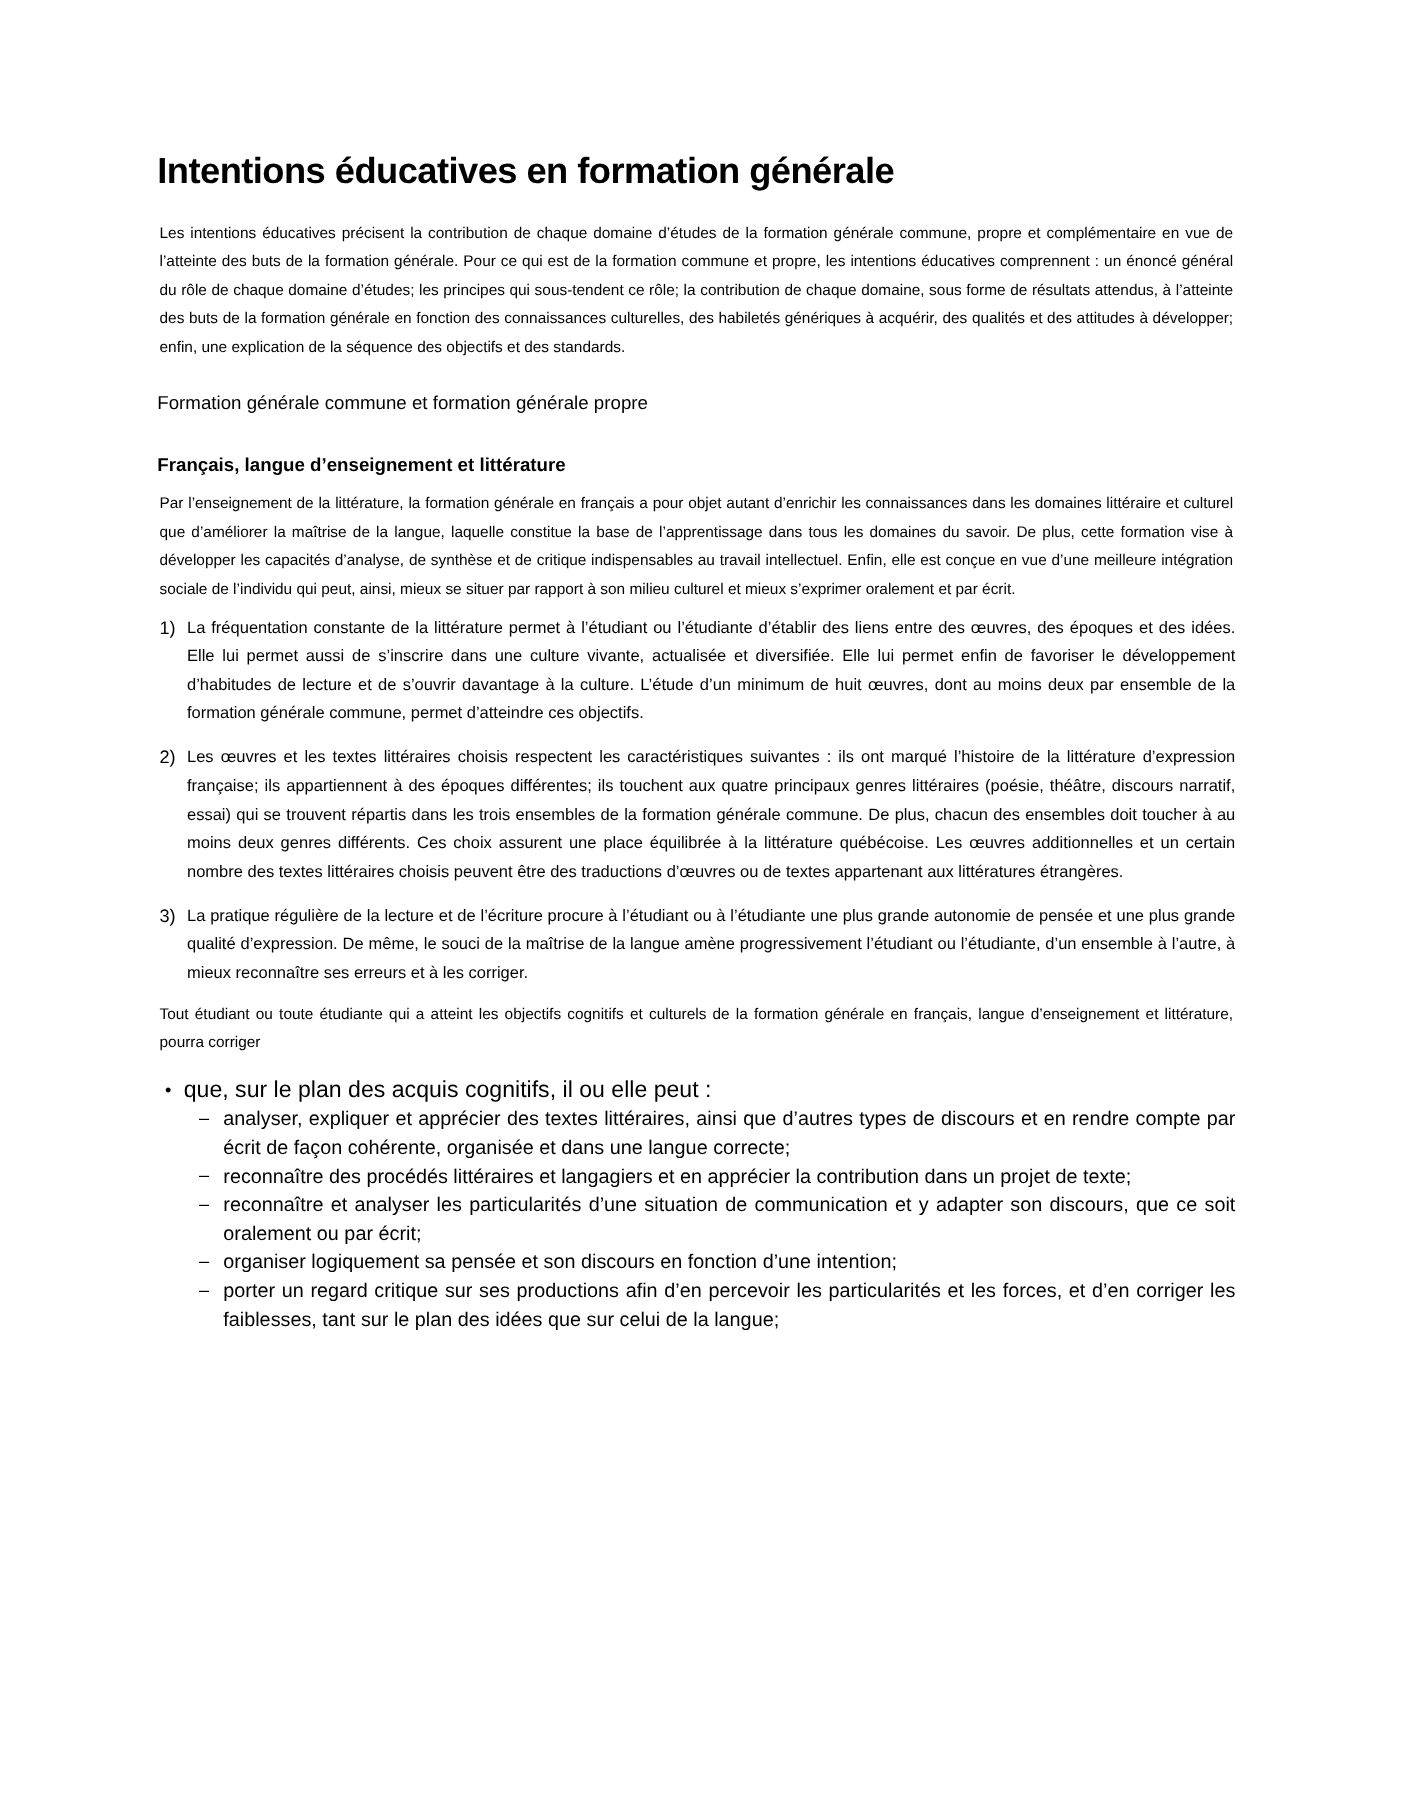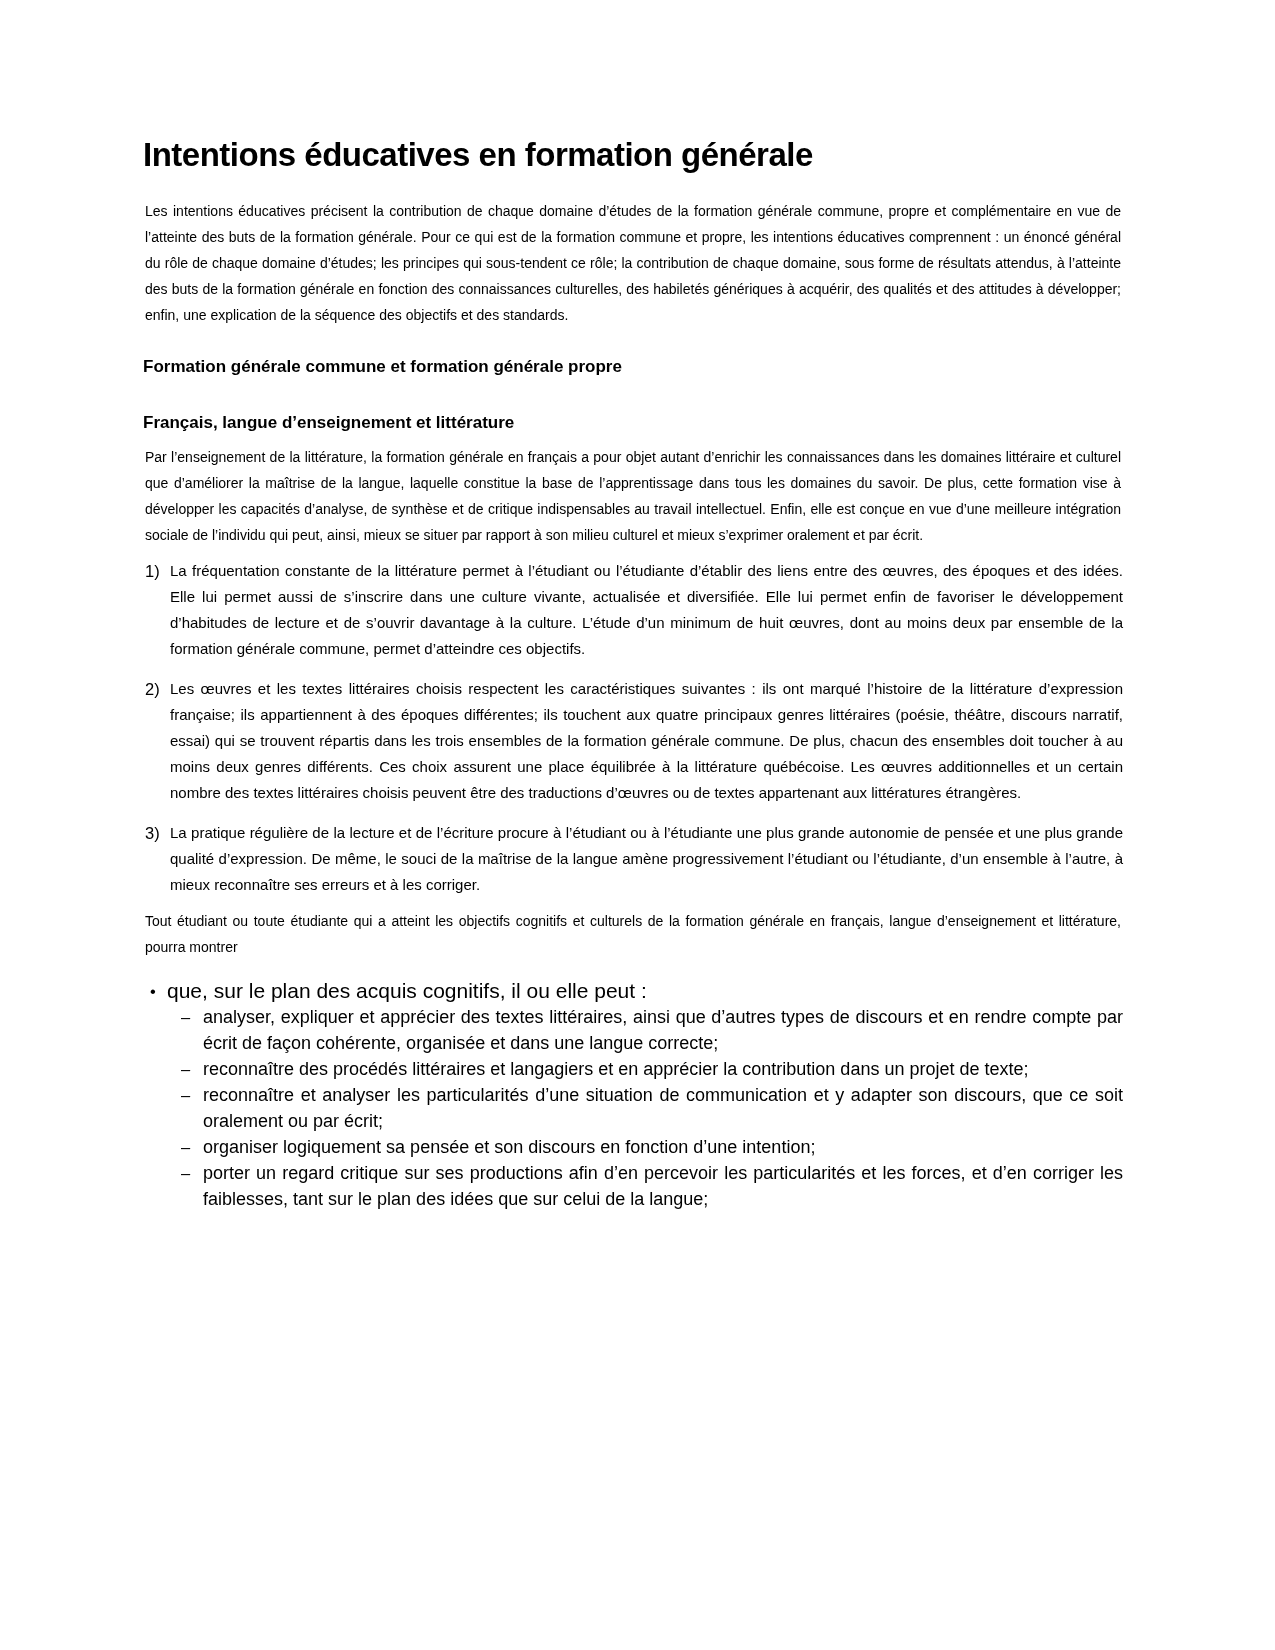--- a/index.html
+++ b/index.html
@@ -31,21 +31,21 @@
   }
   .body-text {
     font-size: 14px;
     line-height: 26px;
     text-align: justify;
     margin: 2px;
   }
   .h-section {
     font-size: 17px;
     line-height: 22px;
-    font-weight: bold;
+    font-weight: normal;
     margin: 28px 0 0 0;
   }
   .h-sub {
     font-size: 17px;
     line-height: 22px;
     font-weight: bold;
     margin: 34px 0 0 0;
   }
   .h-minor {
     font-size: 17px;
@@ -168,21 +168,21 @@
         <div class="num-marker">2)</div>
         <div class="num-text">Les œuvres et les textes littéraires choisis respectent les caractéristiques suivantes : ils ont marqué l’histoire de la littérature d’expression française; ils appartiennent à des époques différentes; ils touchent aux quatre principaux genres littéraires (poésie, théâtre, discours narratif, essai) qui se trouvent répartis dans les trois ensembles de la formation générale commune. De plus, chacun des ensembles doit toucher à au moins deux genres différents. Ces choix assurent une place équilibrée à la littérature québécoise. Les œuvres additionnelles et un certain nombre des textes littéraires choisis peuvent être des traductions d’œuvres ou de textes appartenant aux littératures étrangères.</div>
       </div>
       <div class="num-item">
         <div class="num-marker">3)</div>
         <div class="num-text">La pratique régulière de la lecture et de l’écriture procure à l’étudiant ou à l’étudiante une plus grande autonomie de pensée et une plus grande qualité d’expression. De même, le souci de la maîtrise de la langue amène progressivement l’étudiant ou l’étudiante, d’un ensemble à l’autre, à mieux reconnaître ses erreurs et à les corriger.</div>
       </div>
     </div>
 
 
-    <p class="body-text para-after-h">Tout étudiant ou toute étudiante qui a atteint les objectifs cognitifs et culturels de la formation générale en français, langue d’enseignement et littérature, pourra montrer</p>
+    <p class="body-text para-after-h">Tout étudiant ou toute étudiante qui a atteint les objectifs cognitifs et culturels de la formation générale en français, langue d’enseignement et littérature, pourra corriger</p>
 
     <div class="bullet-item">
       <div class="bullet-marker">•</div>
       <div class="bullet-text">que, sur le plan des acquis cognitifs, il ou elle peut :</div>
     </div>
 
     <div class="dash-list">
       <div class="dash-item">
         <div class="dash-marker">–</div>
         <div class="dash-text">analyser, expliquer et apprécier des textes littéraires, ainsi que d’autres types de discours et en rendre compte par écrit de façon cohérente, organisée et dans une langue correcte;</div>

